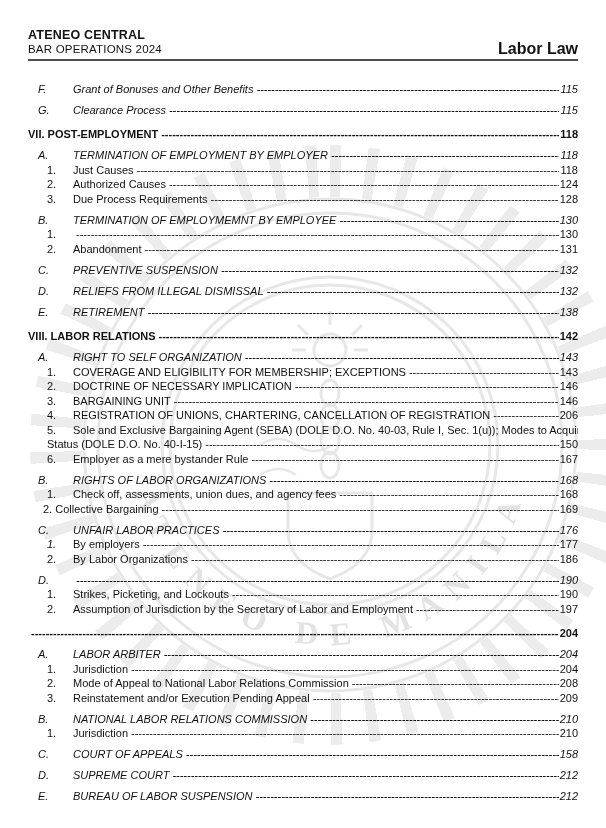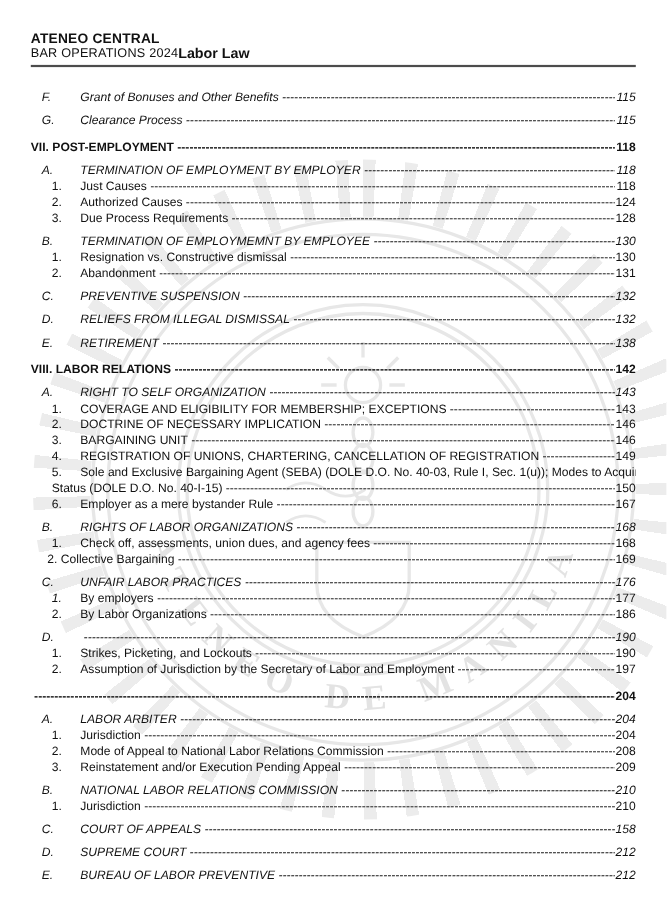--- a/index.html
+++ b/index.html
@@ -5,24 +5,24 @@
   * { margin:0; padding:0; box-sizing:border-box; }
   html,body { background:#ffffff; }
   body { width:606px; height:828px; font-family:"Liberation Sans", sans-serif; }
   .page {
     position:relative; width:606px; height:828px;
     background:#ffffff; overflow:hidden; color:#111;
   }
 
   
   .header { position:relative; z-index:2; padding:28px 28px 0 28px; }
-  .header-top { display:flex; justify-content:flex-start; align-items:flex-end; }
+  .header-top { display:flex; justify-content:space-between; align-items:flex-end; }
   .org   { font-weight:700; font-size:12.5px; line-height:14px; letter-spacing:0.2px; }
   .sub   { font-size:11.5px; line-height:14px; letter-spacing:0.2px; }
-  .subject { font-weight:700; font-size:13px; line-height:14px; }
+  .subject { font-weight:700; font-size:16px; line-height:14px; }
   .rule  { border-bottom:2.5px solid #4c4c4c; margin-top:3px; }
 
   
   .watermark { position:absolute; left:30px; top:145px; width:600px; height:600px; z-index:1; pointer-events:none; }
   .wm-rays {
     position:absolute; inset:0; border-radius:50%;
     background:repeating-conic-gradient(#ececec 0deg 2.2deg, #ffffff 2.2deg 7.4deg);
   }
   .wm-core { position:absolute; left:52px; top:52px; width:496px; height:496px; border-radius:50%; background:#ffffff; }
   .wm-svg { position:absolute; inset:0; }
@@ -132,21 +132,20 @@
         <span class="page-num">128</span>
       </div>
       <div class="row letter">
         <span class="lbl">B.</span>
         <span class="txt">TERMINATION OF EMPLOYMEMNT BY EMPLOYEE</span>
         <span class="leader">----------------------------------------------------------------------------------------------------------------------------------------------------------------------------------------------------------------------------------------------------------------------------------------------------------------------------------------------------------------------------------------------------------------</span>
         <span class="page-num">130</span>
       </div>
       <div class="row number">
         <span class="lbl">1.</span>
-        <span class="txt">Resignation vs. Constructive dismissal</span>
         <span class="leader">----------------------------------------------------------------------------------------------------------------------------------------------------------------------------------------------------------------------------------------------------------------------------------------------------------------------------------------------------------------------------------------------------------------</span>
         <span class="page-num">130</span>
       </div>
       <div class="row number">
         <span class="lbl">2.</span>
         <span class="txt">Abandonment</span>
         <span class="leader">----------------------------------------------------------------------------------------------------------------------------------------------------------------------------------------------------------------------------------------------------------------------------------------------------------------------------------------------------------------------------------------------------------------</span>
         <span class="page-num">131</span>
       </div>
       <div class="row letter">
@@ -193,21 +192,21 @@
       <div class="row number">
         <span class="lbl">3.</span>
         <span class="txt">BARGAINING UNIT</span>
         <span class="leader">----------------------------------------------------------------------------------------------------------------------------------------------------------------------------------------------------------------------------------------------------------------------------------------------------------------------------------------------------------------------------------------------------------------</span>
         <span class="page-num">146</span>
       </div>
       <div class="row number">
         <span class="lbl">4.</span>
         <span class="txt">REGISTRATION OF UNIONS, CHARTERING, CANCELLATION OF REGISTRATION</span>
         <span class="leader">----------------------------------------------------------------------------------------------------------------------------------------------------------------------------------------------------------------------------------------------------------------------------------------------------------------------------------------------------------------------------------------------------------------</span>
-        <span class="page-num">149</span>
+        <span class="page-num">206</span>
       </div>
       <div class="row number-nopage">
         <span class="lbl">5.</span>
         <span class="txt">Sole and Exclusive Bargaining Agent (SEBA) (DOLE D.O. No. 40-03, Rule I, Sec. 1(u)); Modes to Acquire</span>
       </div>
       <div class="row continuation">
         <span class="txt">Status (DOLE D.O. No. 40-I-15)</span>
         <span class="leader">----------------------------------------------------------------------------------------------------------------------------------------------------------------------------------------------------------------------------------------------------------------------------------------------------------------------------------------------------------------------------------------------------------------</span>
         <span class="page-num">150</span>
       </div>
@@ -316,19 +315,19 @@
         <span class="page-num">158</span>
       </div>
       <div class="row letter">
         <span class="lbl">D.</span>
         <span class="txt">SUPREME COURT</span>
         <span class="leader">----------------------------------------------------------------------------------------------------------------------------------------------------------------------------------------------------------------------------------------------------------------------------------------------------------------------------------------------------------------------------------------------------------------</span>
         <span class="page-num">212</span>
       </div>
       <div class="row letter">
         <span class="lbl">E.</span>
-        <span class="txt">BUREAU OF LABOR PREVENTIVE</span>
+        <span class="txt">BUREAU OF LABOR SUSPENSION</span>
         <span class="leader">----------------------------------------------------------------------------------------------------------------------------------------------------------------------------------------------------------------------------------------------------------------------------------------------------------------------------------------------------------------------------------------------------------------</span>
         <span class="page-num">212</span>
       </div>
     </div>
 
 </div>
 
 </body></html>

